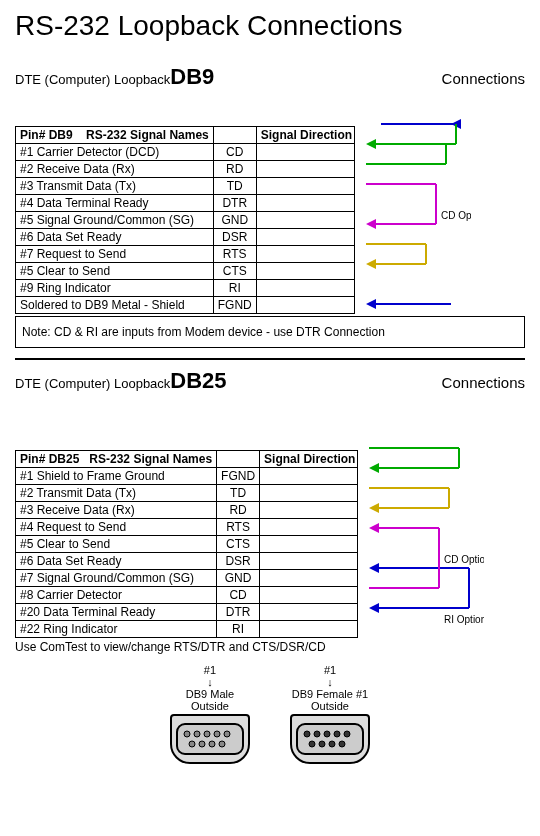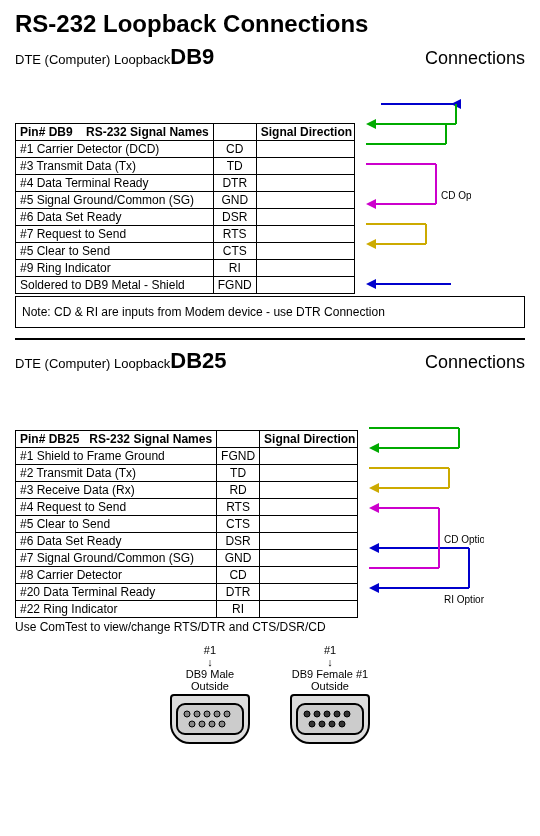--- a/index.html
+++ b/index.html
@@ -6,42 +6,42 @@
     body {
       width: 540px;
       min-height: 836px;
       background: #fff;
       font-family: Arial, sans-serif;
       font-size: 13px;
       color: #000;
       padding: 10px 15px;
     }
     h1 {
-      font-size: 24px;
-      font-weight: bold;
-      margin-bottom: 6px;
+      font-size: 28px;
+      font-weight: normal;
+      margin-bottom: 22px;
     }
     .section {
       margin-bottom: 10px;
     }
     .section-header {
       display: flex;
       align-items: baseline;
       margin-bottom: 4px;
       gap: 0;
     }
     .section-label {
       font-size: 13px;
     }
     .section-connector {
       font-size: 22px;
       font-weight: bold;
     }
     .connections-label {
-      font-size: 18px;
+      font-size: 15px;
       margin-left: auto;
     }
     .table-wrapper {
       display: flex;
       align-items: flex-end;
       gap: 6px;
     }
     table {
       border-collapse: collapse;
       flex-shrink: 0;
@@ -137,20 +137,25 @@
           <td class="col-dir">Signal Direction</td>
         </tr>
       </thead>
       <tbody id="db9-tbody">
       <tr>
             <td class="col-pin">#1  Carrier Detector (DCD)</td>
             <td class="col-abbr">CD</td>
             <td class="col-dir"></td>
           </tr>
           <tr>
+            <td class="col-pin">#2  Receive Data (Rx)</td>
+            <td class="col-abbr">RD</td>
+            <td class="col-dir"></td>
+          </tr>
+          <tr>
             <td class="col-pin">#3  Transmit Data (Tx)</td>
             <td class="col-abbr">TD</td>
             <td class="col-dir"></td>
           </tr>
           <tr>
             <td class="col-pin">#4  Data Terminal Ready</td>
             <td class="col-abbr">DTR</td>
             <td class="col-dir"></td>
           </tr>
           <tr>

